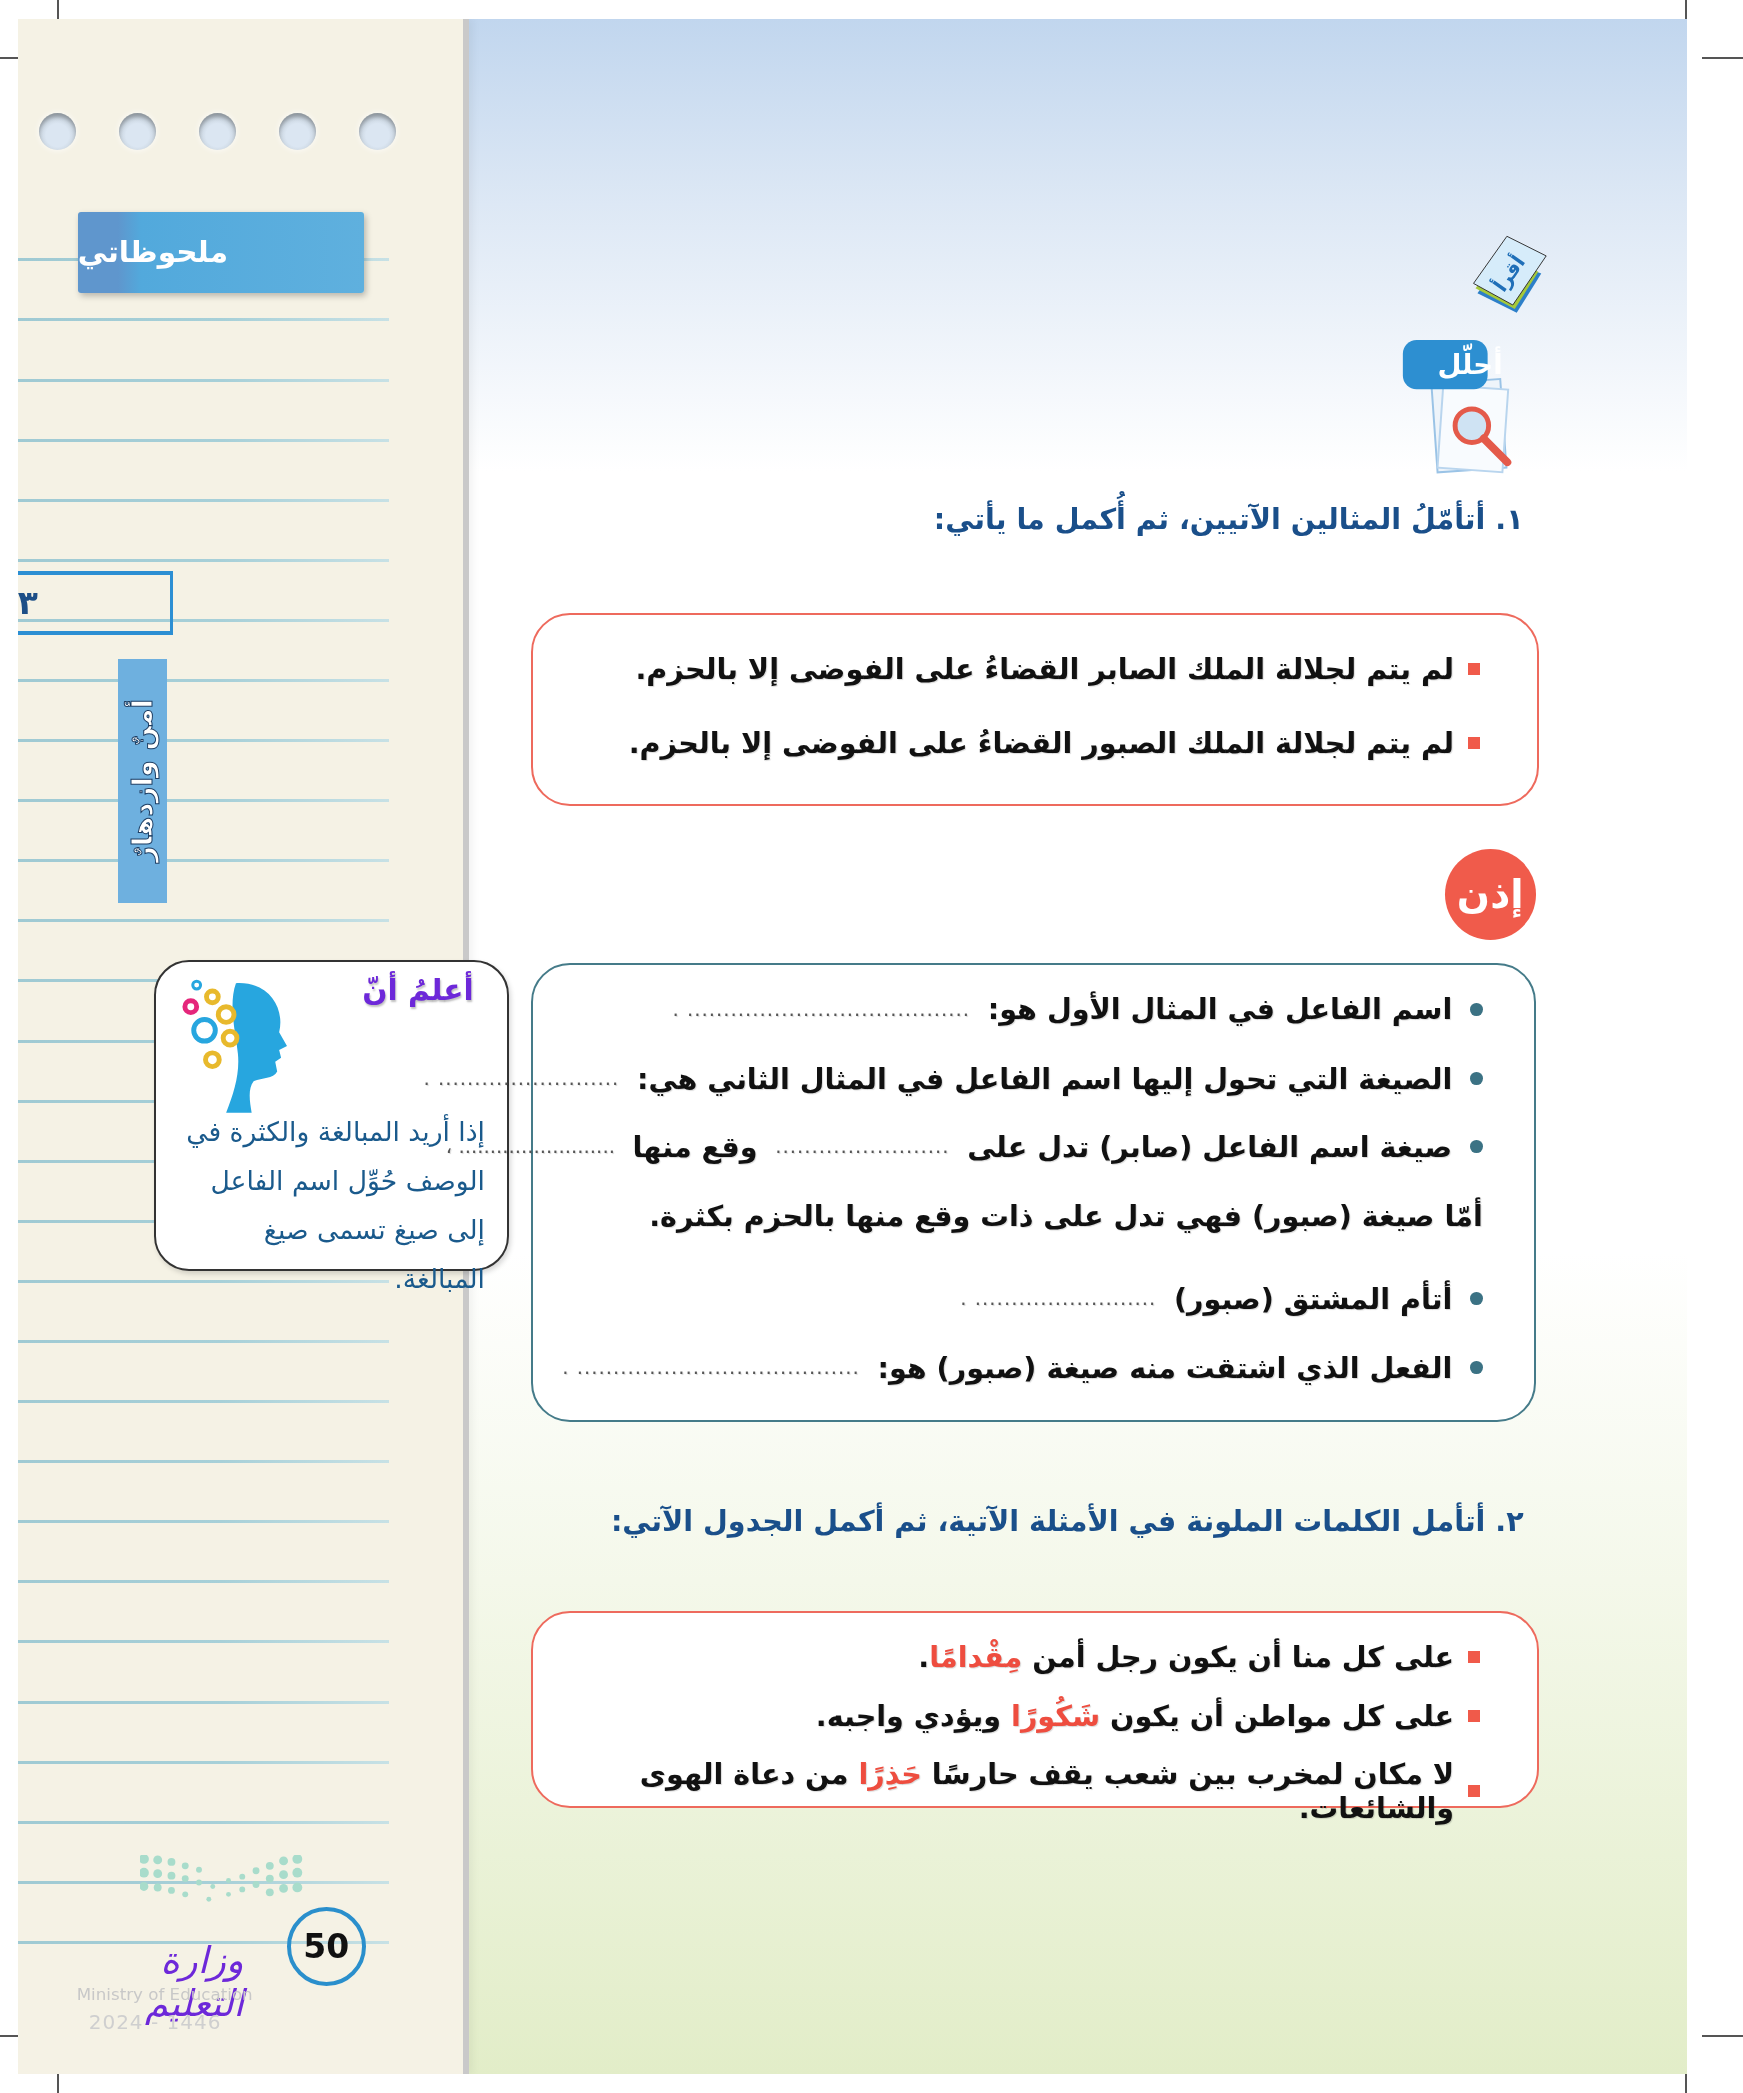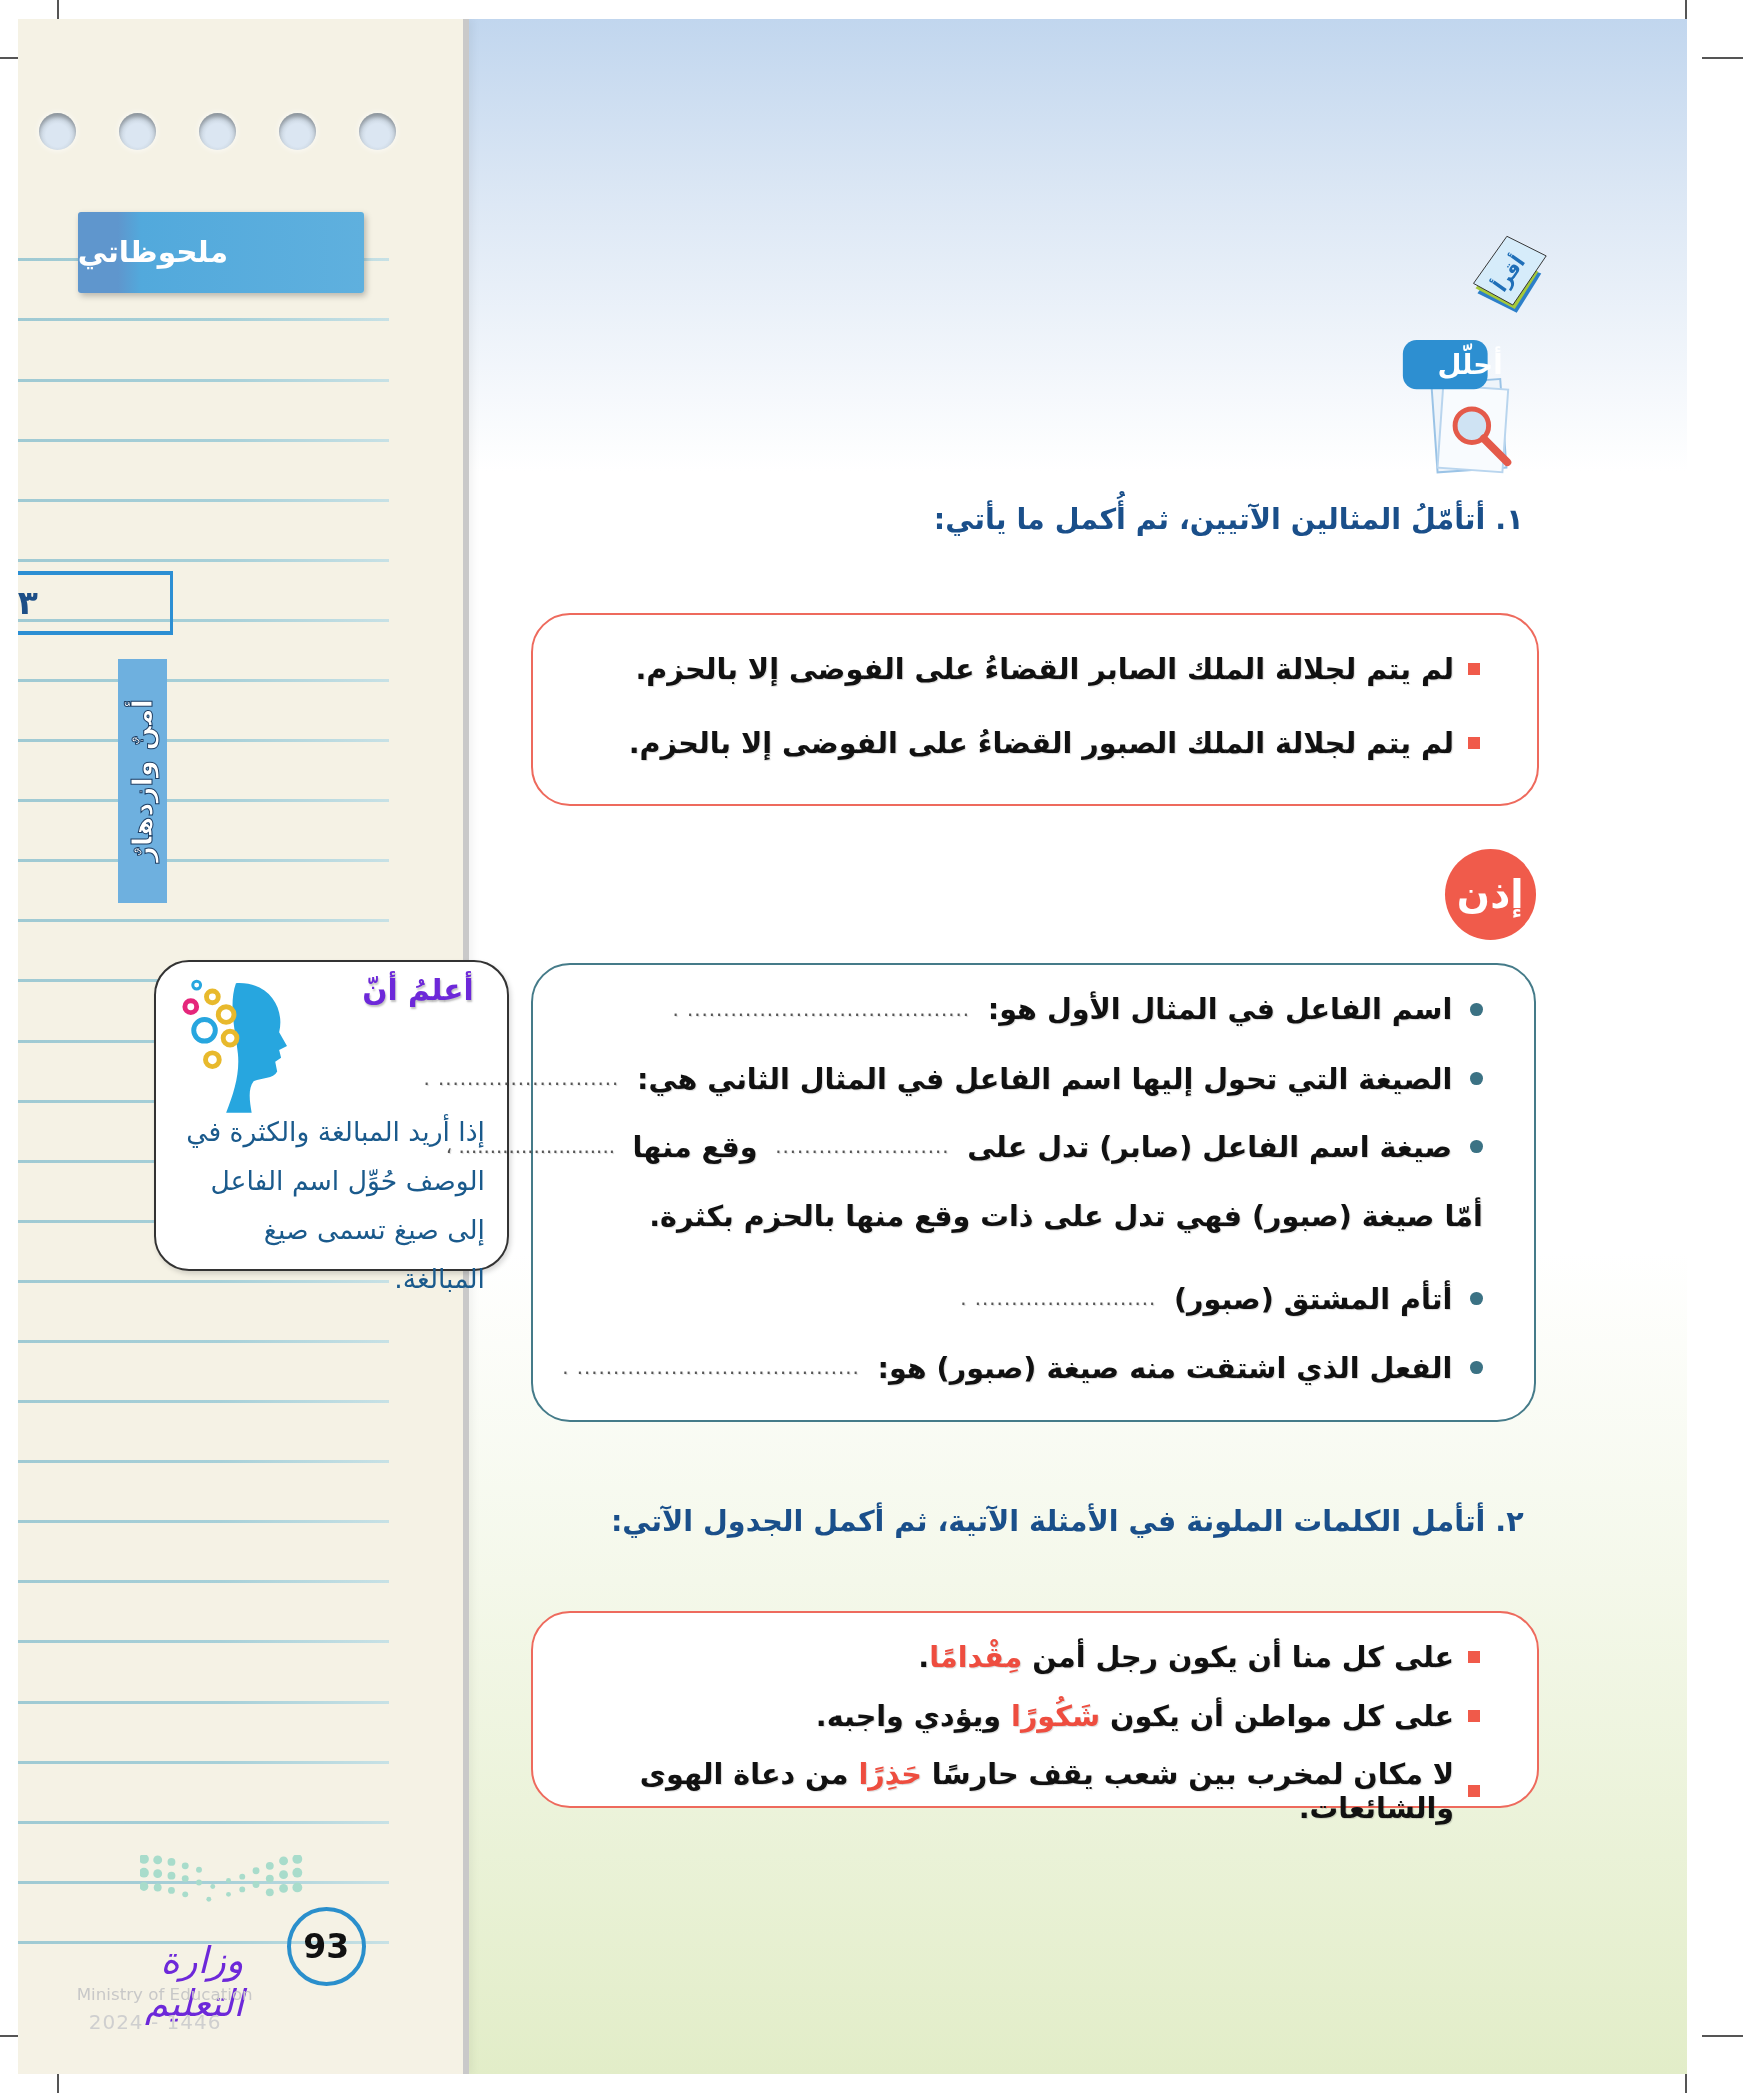--- a/index.html
+++ b/index.html
@@ -220,21 +220,21 @@
           <circle cx="90" cy="40" r="2.5"></circle>
             <circle cx="132" cy="38" r="4"></circle>
             <circle cx="146" cy="34" r="4.5"></circle>
             <circle cx="160" cy="33" r="5"></circle>
         </g>
       </svg>
       <div class="logo-ar">وزارة التعليم</div>
       <div class="logo-en">Ministry of Education</div>
       <div class="logo-yr">2024 - 1446</div>
     </div>
-    <div class="page-num">93</div>
+    <div class="page-num">50</div>
   </div>
 
   <div class="info-box">
     <div class="info-title">أعلمُ أنّ</div>
     <svg class="info-head" viewBox="0 0 110 140">
       <path d="M58 8 C92 6 108 34 102 58 L110 72 L102 76 L104 84 L98 88 L100 98 C96 106 84 104 76 108 C70 116 72 128 74 140 L48 140 C56 120 62 100 60 80 C58 60 50 30 58 8 Z" fill="#27a6df"></path>
       <g fill="none" stroke-width="5">
         <circle cx="26" cy="56" r="11" stroke="#27a6df"></circle>
         <circle cx="48" cy="40" r="8" stroke="#e8b92c"></circle>
         <circle cx="12" cy="32" r="6" stroke="#e5267b"></circle>

